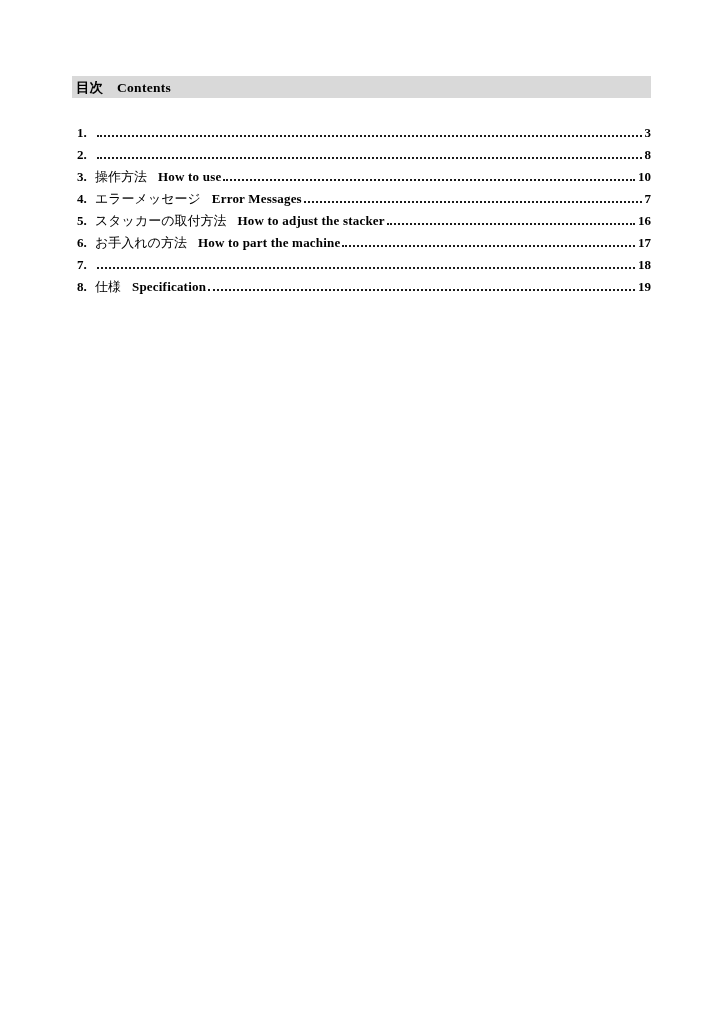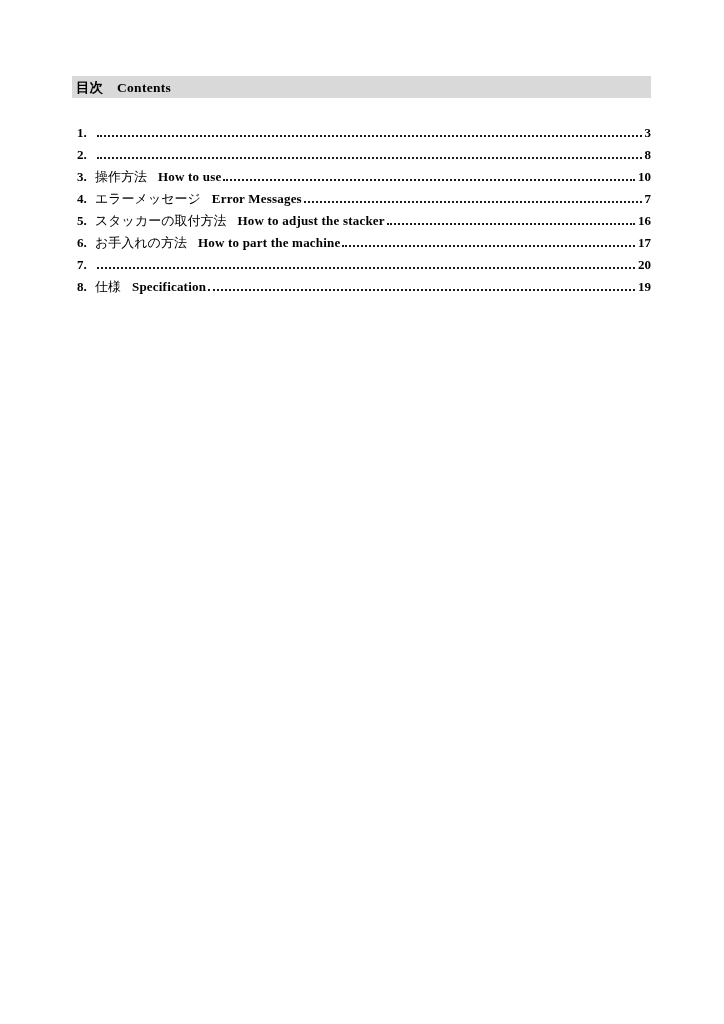--- a/index.html
+++ b/index.html
@@ -134,21 +134,21 @@
       <div class="toc-row">
         <span class="toc-num">6.</span>
         <span class="toc-title"><span class="ja">お手入れの方法</span><span class="en">How to part the machine</span></span>
         <span class="leader"></span>
         <span class="toc-page">17</span>
       </div>
 
       <div class="toc-row">
         <span class="toc-num">7.</span>
         <span class="leader"></span>
-        <span class="toc-page">20</span>
+        <span class="toc-page">18</span>
       </div>
 
       <div class="toc-row">
         <span class="toc-num">8.</span>
         <span class="toc-title"><span class="ja">仕様</span><span class="en">Specification</span></span>
         <span class="leader"></span>
         <span class="toc-page">19</span>
       </div>
 
     </div>

